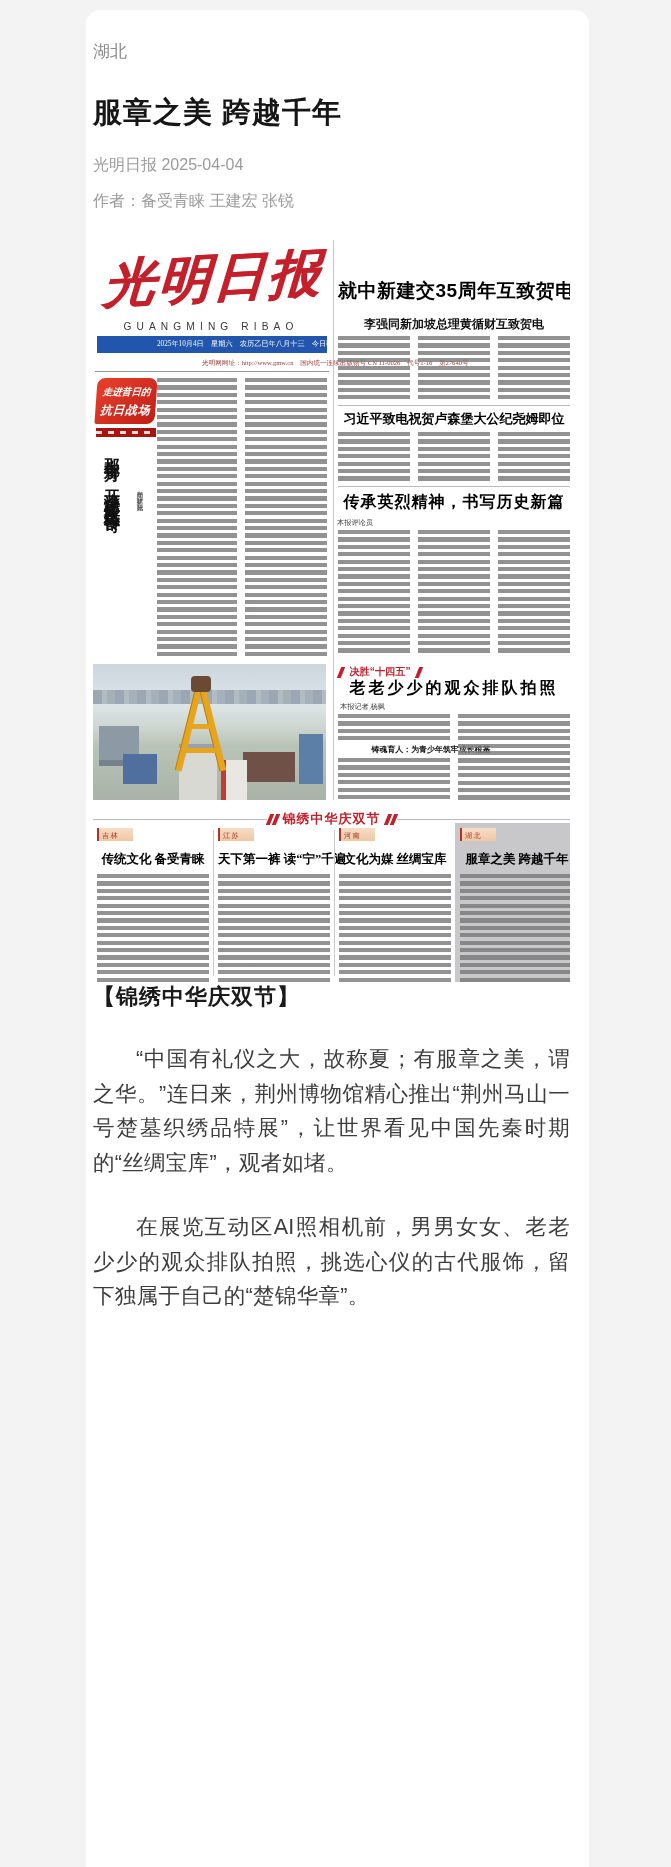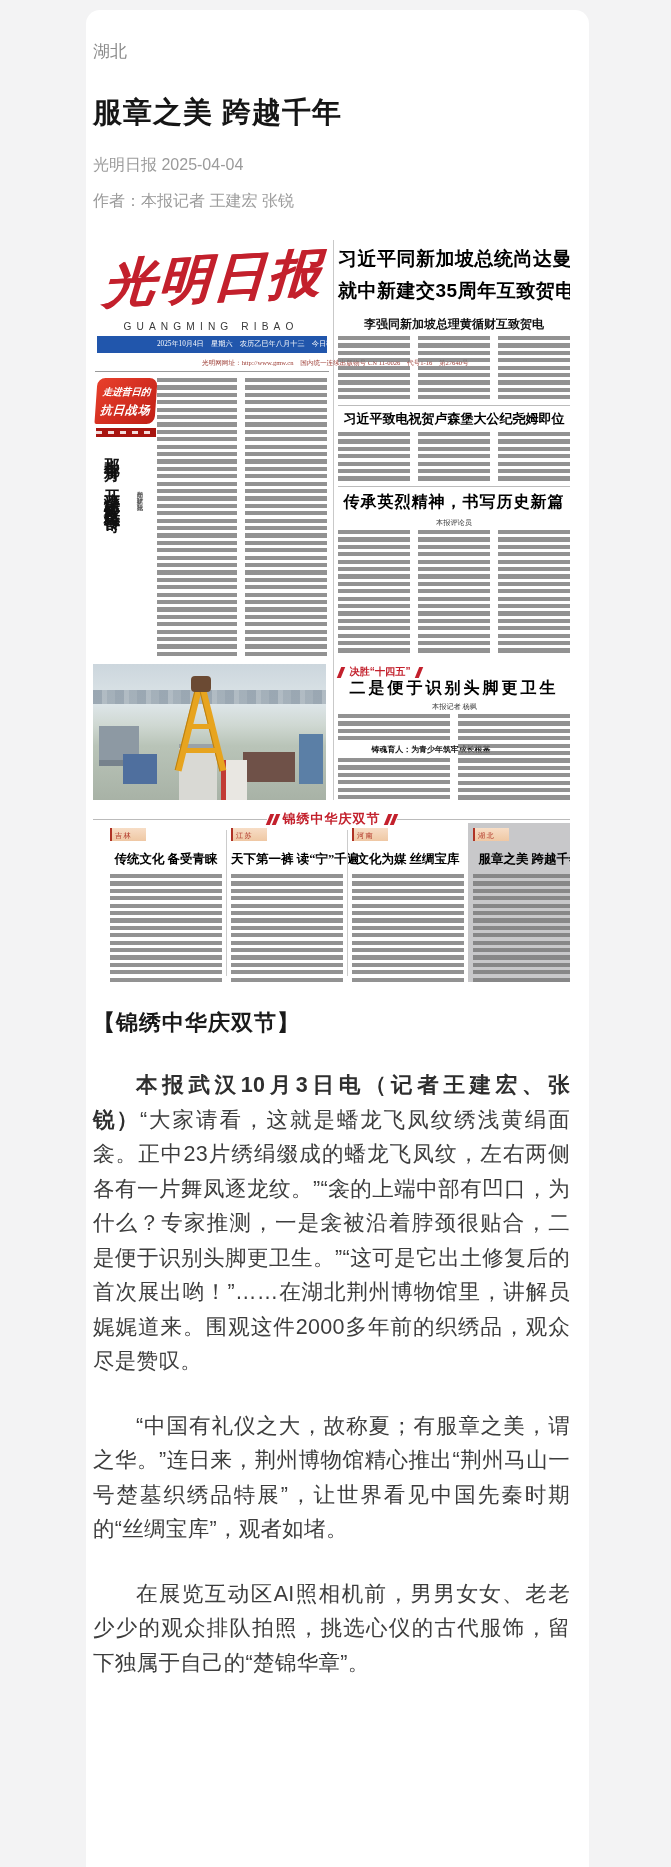--- a/index.html
+++ b/index.html
@@ -71,63 +71,63 @@
   
   .h1line { position:absolute; left:245px; width:232px; text-align:center; font-weight:bold;
             font-family:"Liberation Sans",sans-serif; font-size:19px; letter-spacing:0.5px; color:#000; white-space:nowrap; }
   .h1sub { position:absolute; left:245px; top:82px; width:232px; text-align:center; font-weight:bold;
            font-family:"Liberation Sans",sans-serif; font-size:12px; color:#111; white-space:nowrap; }
   .hrule { position:absolute; height:1px; background:#bbb; }
   .h2 { position:absolute; left:245px; top:176px; width:232px; text-align:center; font-weight:bold;
         font-family:"Liberation Sans",sans-serif; font-size:13px; color:#000; white-space:nowrap; }
   .h3 { position:absolute; left:245px; top:258px; width:232px; text-align:center; font-weight:bold;
         font-size:16px; letter-spacing:1px; color:#000; white-space:nowrap;font-family:Liberation Mono, monospace; }
-  .smallby { position:absolute; width:232px; left:245px; text-align:center; height:11px; }
+  .smallby { position:absolute; width:232px; left:232px; height:11px; }
   .smallby .sc { display:inline-block; font-size:12px; color:#333; transform:scale(.6); transform-origin:50% 0; white-space:nowrap; }
 
   .tagrow { position:absolute; left:245px; top:428px; width:232px; text-align:left; }
   .tag-text { display:inline-block; font-size:12px; font-weight:bold; color:#c3202c; transform:scale(.85); transform-origin:50% 50%; white-space:nowrap; font-family:"Liberation Sans",sans-serif;}
   .slash { display:inline-block; width:4px; height:11px; background:#c3202c; transform:skewX(-22deg); margin:0 1px; vertical-align:-2px; }
   .h4 { position:absolute; left:245px; top:444px; width:232px; text-align:center; font-weight:bold;
         font-size:16px; letter-spacing:3px; color:#000; white-space:nowrap; }
   .subhead { position:absolute; left:248px; top:508px; width:112px; text-align:right; height:12px; }
   .subhead .sc { display:inline-block; font-size:12px; font-weight:bold; color:#111; transform:scale(.66); transform-origin:50% 0; white-space:nowrap; }
 
   
   .banner { position:absolute; left:0; top:576px; width:477px; display:flex; align-items:center; }
   .banner .line { flex:1; height:1px; background:#bbb; }
   .banner .txt { font-size:13px; font-weight:bold; color:#c3202c; margin:0 4px; letter-spacing:1px;
                  font-family:Liberation Sans, sans-serif; white-space:nowrap; }
-  .npcols { position:absolute; left:17px; top:594px; width:477px; height:152px; display:flex; }
+  .npcols { position:absolute; left:4px; top:594px; width:477px; height:152px; display:flex; }
   .np-col { width:112px; margin-right:9px; position:relative; }
   .np-col:last-child { margin-right:0; width:114px; }
   .np-col.hl { background:#c8c8ca; box-shadow:0 0 0 5px #c8c8ca; }
   .np-col .cdiv { position:absolute; right:-5px; top:2px; width:1px; height:146px; background:#ccc; }
   .region { display:inline-block; height:13px; padding:0 3px; background:linear-gradient(#f7ddc6,#efc8a4);
             border-left:2px solid #b03325; }
   .region .sc { display:inline-block; font-size:12px; color:#b03325; letter-spacing:2px; transform:scale(.6); transform-origin:0 1px; white-space:nowrap; }
   .coltitle { margin-top:5px; text-align:center; font-size:12.5px; font-weight:bold; color:#000; white-space:nowrap; }
   .colft { margin-top:6px; height:118px; }
 
   
-  .section-header { margin-top:26px; font-size:22px; font-weight:bold; color:#1a1a1a; letter-spacing:1px; }
+  .section-header { font-size:22px; font-weight:bold; color:#1a1a1a; letter-spacing:1px; }
   .para { margin-top:30px; font-size:21.5px; line-height:34.5px; color:#3d3d3d;
           text-align:justify; text-indent:2em; letter-spacing:0.3px; }
   .para .lead { font-weight:bold; color:#2e2e2e; }
 </style>
 </head>
 <body>
 
 <div class="viewport">
   <div class="card">
 
     <div class="category">湖北</div>
     <h1 class="page-title">服章之美 跨越千年</h1>
     <div class="meta">光明日报 2025-04-04</div>
-    <div class="meta">作者：本报记者 王建宏 张锐</div>
+    <div class="meta">作者：备受青睐 王建宏 张锐</div>
 
     <div class="np">
       <div class="vdiv"></div>
 
       <div class="masthead">光明日报</div>
       <div class="masthead-en"><span class="sc">GUANGMING RIBAO</span></div>
       <div class="datebar"><span class="sc">2025年10月4日　星期六　农历乙巳年八月十三　今日8版</span></div>
       <div class="infoline"><span class="sc">光明网网址：http://www.gmw.cn　国内统一连续出版物号 CN 11-0026　代号1-16　第27640号</span></div>
       <div class="np-rule-l"></div>
 
@@ -150,42 +150,41 @@
         <div class="bld" style="left:128px;top:96px;width:26px;height:40px;background:#e9e7e2;border-left:5px solid #c23b35;"></div>
         <div class="bld" style="left:86px;top:80px;width:38px;height:56px;background:#d9d9d4;border-top:4px solid #9aa2a8;"></div>
         <div class="bld" style="left:206px;top:70px;width:24px;height:50px;background:#5b7fa6;"></div>
         <div class="derrick-leg" style="left:92px;top:22px;transform:rotate(14deg);"></div>
         <div class="derrick-leg" style="left:116px;top:22px;transform:rotate(-14deg);"></div>
         <div class="derrick-bar" style="left:94px;top:60px;width:28px;"></div>
         <div class="derrick-bar" style="left:90px;top:84px;width:36px;"></div>
         <div class="derrick-top" style="left:98px;top:12px;"></div>
       </div>
 
-      <div class="h1line" style="top:12px;">习近平同新加坡总统尚达曼</div>
       <div class="h1line" style="top:44px;">就中新建交35周年互致贺电</div>
       <div class="h1sub">李强同新加坡总理黄循财互致贺电</div>
       <div class="ft pos" style="left:245px;top:102px;width:72px;height:66px;"></div>
       <div class="ft pos" style="left:325px;top:102px;width:72px;height:66px;"></div>
       <div class="ft pos" style="left:405px;top:102px;width:72px;height:66px;"></div>
       <div class="hrule" style="left:245px;top:171px;width:232px;"></div>
 
       <div class="h2">习近平致电祝贺卢森堡大公纪尧姆即位</div>
       <div class="ft pos" style="left:245px;top:198px;width:72px;height:50px;"></div>
       <div class="ft pos" style="left:325px;top:198px;width:72px;height:50px;"></div>
       <div class="ft pos" style="left:405px;top:198px;width:72px;height:50px;"></div>
       <div class="hrule" style="left:245px;top:252px;width:232px;"></div>
 
       <div class="h3">传承英烈精神，书写历史新篇</div>
       <div class="smallby" style="top:282px;"><span class="sc">本报评论员</span></div>
       <div class="ft pos" style="left:245px;top:296px;width:72px;height:126px;"></div>
       <div class="ft pos" style="left:325px;top:296px;width:72px;height:126px;"></div>
       <div class="ft pos" style="left:405px;top:296px;width:72px;height:126px;"></div>
 
       <div class="tagrow"><span class="slash"></span><span class="tag-text">决胜“十四五”</span><span class="slash"></span></div>
-      <div class="h4">二是便于识别头脚更卫生</div>
+      <div class="h4">老老少少的观众排队拍照</div>
       <div class="smallby" style="top:466px;"><span class="sc">本报记者 杨飒</span></div>
       <div class="ft pos" style="left:245px;top:480px;width:112px;height:26px;"></div>
       <div class="subhead"><span class="sc">铸魂育人：为青少年筑牢成长根基</span></div>
       <div class="ft pos" style="left:245px;top:524px;width:112px;height:42px;"></div>
       <div class="ft pos" style="left:365px;top:480px;width:112px;height:86px;"></div>
 
       <div class="banner">
         <span class="line"></span>
         <span class="slash"></span>
           <span class="slash"></span>
@@ -217,18 +216,17 @@
         <div class="np-col hl">
           <span class="region"><span class="sc">湖北</span></span>
           <div class="coltitle">服章之美 跨越千年</div>
           <div class="ft colft"></div>
         </div>
       </div>
     </div>
 
     <div class="section-header">【锦绣中华庆双节】</div>
 
-    <p class="para"><span class="lead">本报武汉10月3日电（记者王建宏、张锐）</span><span>“大家请看，这就是蟠龙飞凤纹绣浅黄绢面衾。正中23片绣绢缀成的蟠龙飞凤纹，左右两侧各有一片舞凤逐龙纹。”“衾的上端中部有凹口，为什么？专家推测，一是衾被沿着脖颈很贴合，二是便于识别头脚更卫生。”“这可是它出土修复后的首次展出哟！”……在湖北荆州博物馆里，讲解员娓娓道来。围观这件2000多年前的织绣品，观众尽是赞叹。</span></p>
     <p class="para">“中国有礼仪之大，故称夏；有服章之美，谓之华。”连日来，荆州博物馆精心推出“荆州马山一号楚墓织绣品特展”，让世界看见中国先秦时期的“丝绸宝库”，观者如堵。</p>
     <p class="para">在展览互动区AI照相机前，男男女女、老老少少的观众排队拍照，挑选心仪的古代服饰，留下独属于自己的“楚锦华章”。</p>
 
   </div>
 </div>
 
 </body></html>

